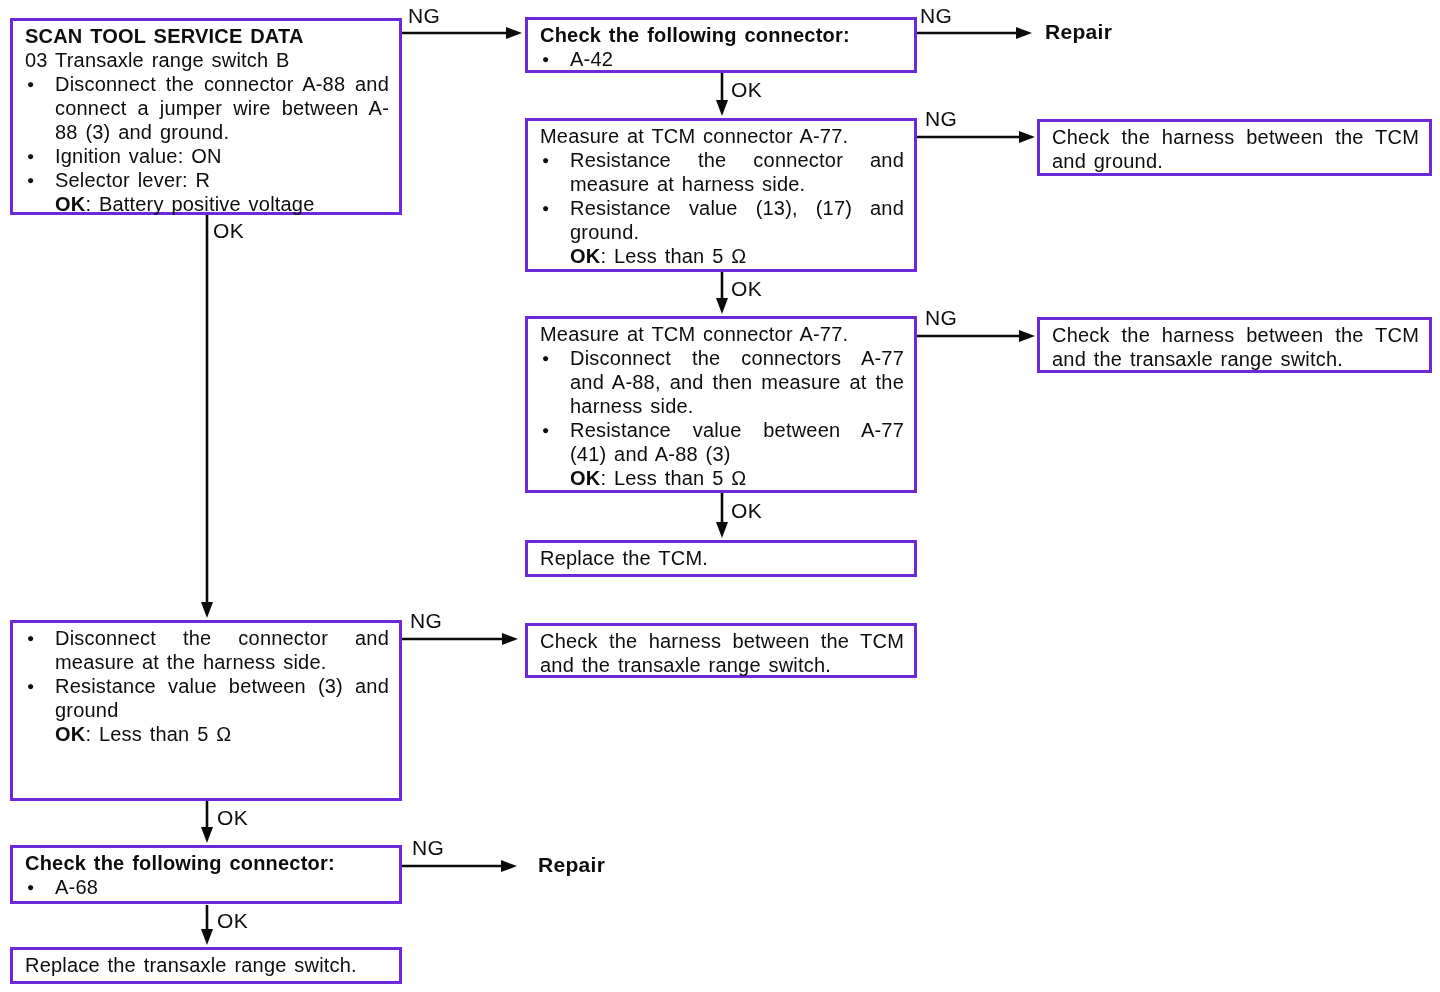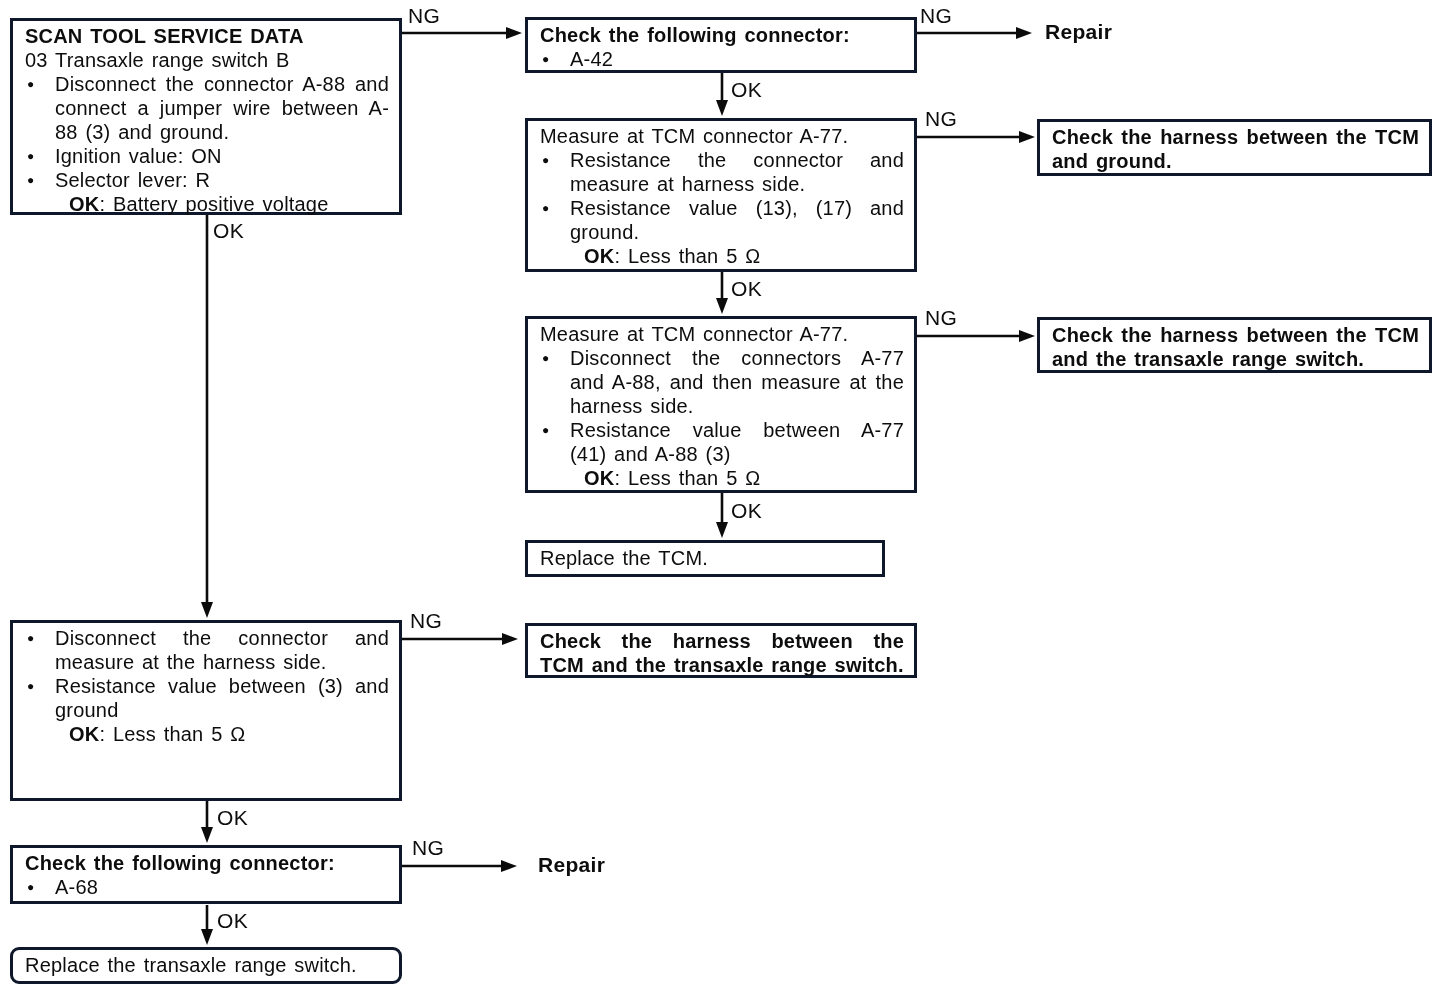--- a/index.html
+++ b/index.html
@@ -2,33 +2,33 @@
 <html><head>
 <meta charset="utf-8">
 <style>
   html,body{margin:0;padding:0;}
   body{
     width:1440px;height:992px;position:relative;background:#ffffff;
     font-family:"Liberation Sans","DejaVu Sans",sans-serif;
     color:#0d0d0d;overflow:hidden;
   }
   .box{
-    position:absolute;background:#fff;border:3px solid #0f172a;
+    position:absolute;background:#fff;border:3px solid #6d28d9;
     font-size:20px;line-height:24px;word-spacing:2px;letter-spacing:0.2px;
     padding:3px 10px 3px 12px;box-sizing:border-box;
   }
   .bt{font-weight:bold;}
   .row{display:flex;align-items:flex-start;}
   .marker{
     flex:0 0 30px;font-size:12px;line-height:24px;text-align:left;
     padding-left:2px;box-sizing:border-box;
   }
   .btxt{flex:1 1 auto;text-align:justify;}
-  .okline{margin-left:44px;}
-  .plain{text-align:justify;font-weight:bold;}
+  .okline{margin-left:30px;}
+  .plain{text-align:justify;}
   .lbl{
     position:absolute;font-size:21px;line-height:24px;letter-spacing:0.3px;
     white-space:nowrap;
   }
   .lbl.bold{font-weight:bold;}
   svg.arrows{position:absolute;left:0;top:0;pointer-events:none;}
 </style>
 </head>
 <body>
 
@@ -128,21 +128,21 @@
   </div>
   <div class="okline">
     <span class="bt">OK</span><span>: Less than 5 Ω</span>
   </div>
 </div>
 
 <div class="box" style="left:1037px;top:317px;width:395px;height:56px;">
   <div class="plain">Check the harness between the TCM and the transaxle range switch.</div>
 </div>
 
-<div class="box" style="left:525px;top:540px;width:360px;height:37px;">
+<div class="box" style="left:525px;top:540px;width:392px;height:37px;">
   <div>Replace the TCM.</div>
 </div>
 
 <div class="box" style="left:10px;top:620px;width:392px;height:181px;">
   <div class="row">
     <span class="marker">●</span>
     <span class="btxt">Disconnect the connector and measure at the harness side.</span>
   </div>
   <div class="row">
     <span class="marker">●</span>
@@ -158,15 +158,15 @@
 </div>
 
 <div class="box" style="left:10px;top:845px;width:392px;height:59px;">
   <div class="bt">Check the following connector:</div>
   <div class="row">
     <span class="marker">●</span>
     <span class="btxt">A-68</span>
   </div>
 </div>
 
-<div class="box" style="left:10px;top:947px;width:392px;height:37px;border-radius:9px;">
+<div class="box" style="left:10px;top:947px;width:392px;height:37px;">
   <div>Replace the transaxle range switch.</div>
 </div>
 
 </body></html>

